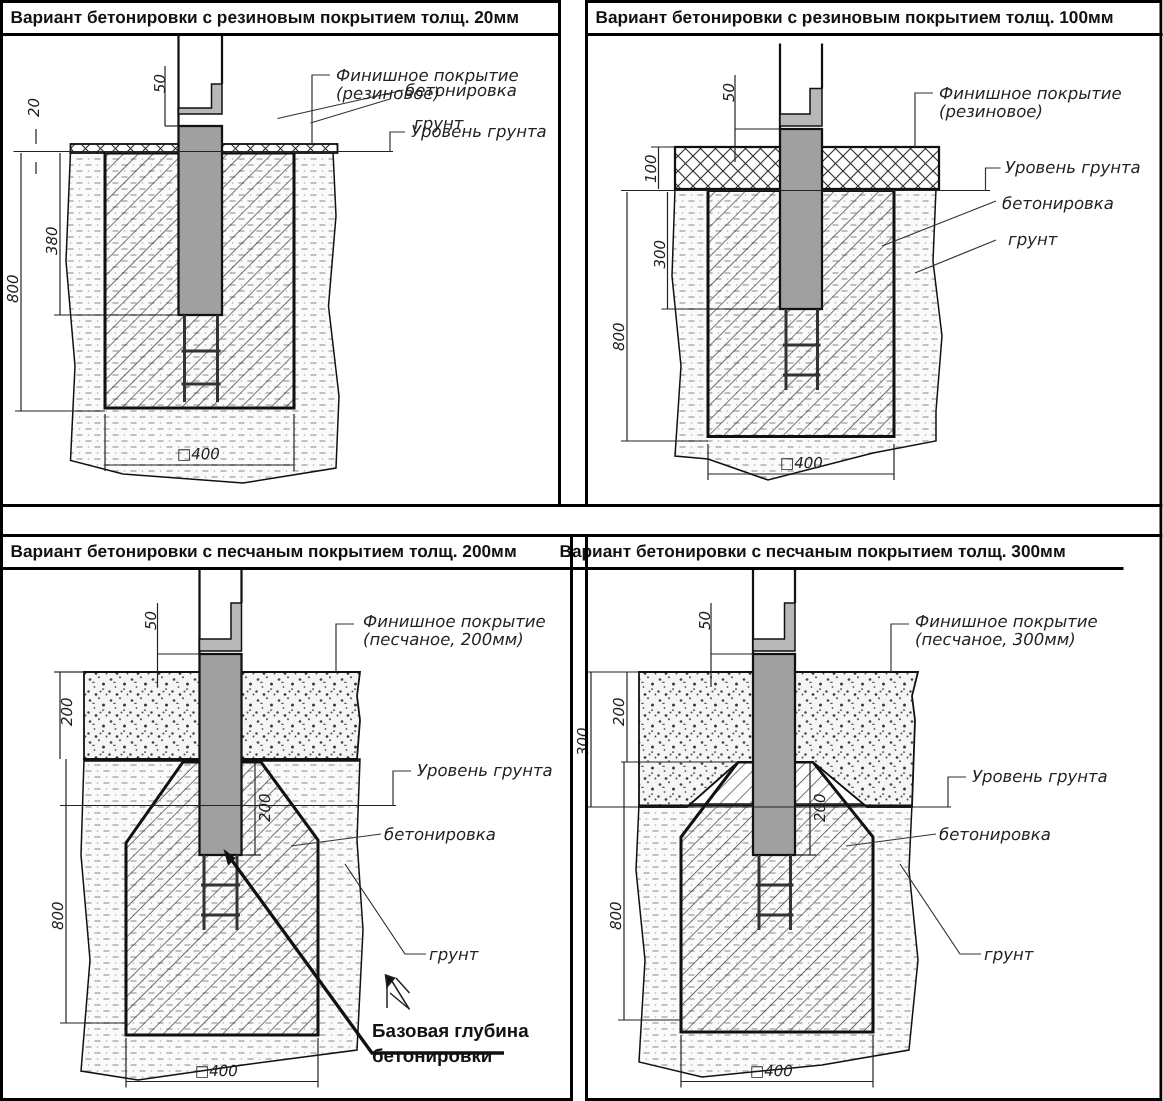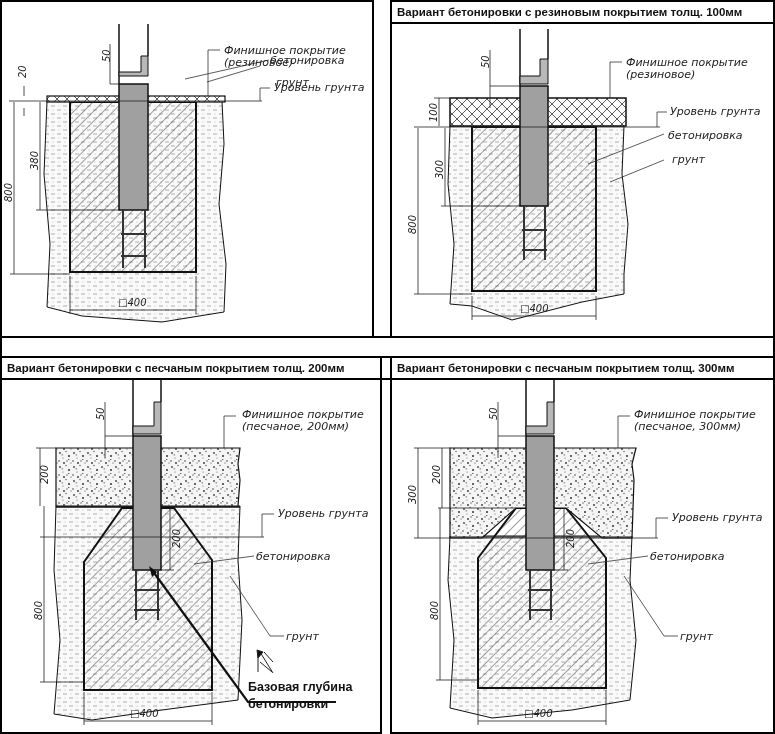--- a/index.html
+++ b/index.html
@@ -42,20 +42,21 @@
       <circle cx="9" cy="11" r="0.7" fill="#555"></circle>
       <circle cx="13" cy="13" r="0.6" fill="#444"></circle>
       <circle cx="6" cy="13" r="0.9" fill="#333"></circle>
       <rect x="3.5" y="4.5" width="1.6" height="0.8" fill="#555"></rect>
       <rect x="10" y="9" width="1.4" height="0.8" fill="#444"></rect>
     </pattern>
   </defs>
 </svg>
 
 <div class="panel" style="left:2px; top:2px; width:370px; height:334px;">
+  <div class="panel-title">Вариант бетонировки с резиновым покрытием толщ. 20мм</div>
   <svg width="370" height="310" style="position:absolute; left:0; top:22px;">
 
     <path d="M45,77 L220,77 L222,120 L217,180 L224,240 L222,288 L160,298 L80,292 L45,283 L48,220 L42,150 Z" fill="url(#soil)" stroke="#111" stroke-width="1"></path>
 
     <rect x="68" y="78" width="126" height="170" fill="url(#hatch)" stroke="#111" stroke-width="2"></rect>
 
     <rect x="45" y="72" width="178" height="6" fill="url(#rubber)" stroke="#111" stroke-width="1.2"></rect>
 
     <rect x="117" y="60" width="29" height="126" fill="#a0a0a0" stroke="#111" stroke-width="1.5"></rect>
     <line x1="117" y1="0" x2="117" y2="60" stroke="#111" stroke-width="1.5"></line>
@@ -203,21 +204,21 @@
     <text class="lbl" x="284" y="260">грунт</text>
     <g stroke="#222" stroke-width="1" fill="none">
       <path d="M256,272 L256,292 M258,272 L271,293 M262,272 L271,282 M258,282 L270,292"></path>
       <polygon points="255,270 261,272 256,278" fill="#111"></polygon>
     </g>
     <text class="base" x="246" y="311">Базовая глубина</text>
     <text class="base" x="246" y="328">бетонировки</text>
   </svg>
 </div>
 
-<div class="panel" style="left:392px; top:358px; width:381px; height:374px;">
+<div class="panel" style="left:368px; top:358px; width:381px; height:374px;">
   <div class="panel-title">Вариант бетонировки с песчаным покрытием толщ. 300мм</div>
   <svg width="381" height="352" style="position:absolute; left:0; top:22px;">
     <path d="M58,156 L240,156 L238,200 L244,260 L238,320 L180,330 L100,338 L58,328 L62,260 L56,200 Z" fill="url(#soil)" stroke="#111" stroke-width="1"></path>
     <path d="M86,308 L86,178 L124,128 L174,128 L214,178 L214,308 Z" fill="url(#hatch)" stroke="#111" stroke-width="2"></path>
     <path d="M58,68 L244,68 L240,84 L242,100 L240,158 L210,158 L174,128 L124,128 L90,158 L58,158 Z" fill="url(#sand)" stroke="#111" stroke-width="1.2"></path>
     <line x1="58" y1="157" x2="240" y2="157" stroke="#111" stroke-width="1.2"></line>
     <rect x="134" y="56" width="28" height="134" fill="#a0a0a0" stroke="#111" stroke-width="1.5"></rect>
     <line x1="134" y1="0" x2="134" y2="56" stroke="#111" stroke-width="1.5"></line>
     <line x1="162" y1="0" x2="162" y2="22" stroke="#111" stroke-width="1.5"></line>
     <path d="M134,54 L162,54 L162,22 L155,22 L155,46 L134,46 Z" fill="#b8b8b8" stroke="#111" stroke-width="1"></path>

